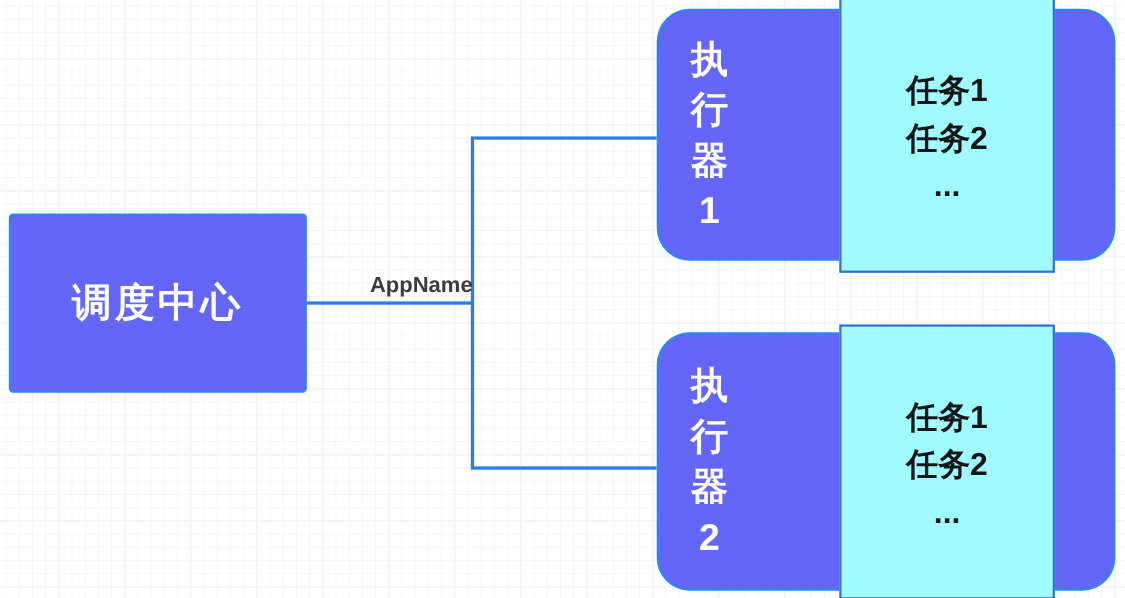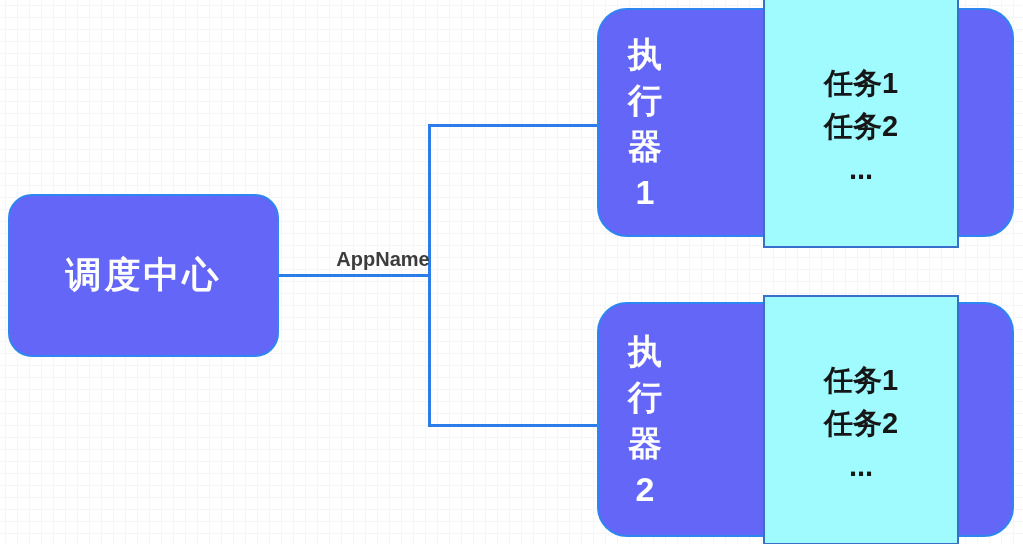--- a/index.html
+++ b/index.html
@@ -27,21 +27,21 @@
     position: absolute;
     box-sizing: border-box;
     background: var(--node-fill, #6366f7);
     border: 2px solid var(--node-stroke, #2e86f0);
   }
   .scheduler {
     left: 8px;
     top: 194px;
     width: 271px;
     height: 163px;
-    border-radius: 24px;
+    border-radius: 4px;
     display: flex;
     align-items: center;
     justify-content: center;
   }
   .scheduler-label {
     color: var(--node-text, #ffffff);
     font-size: 36px;
     font-weight: 700;
     letter-spacing: 3px;
   }

